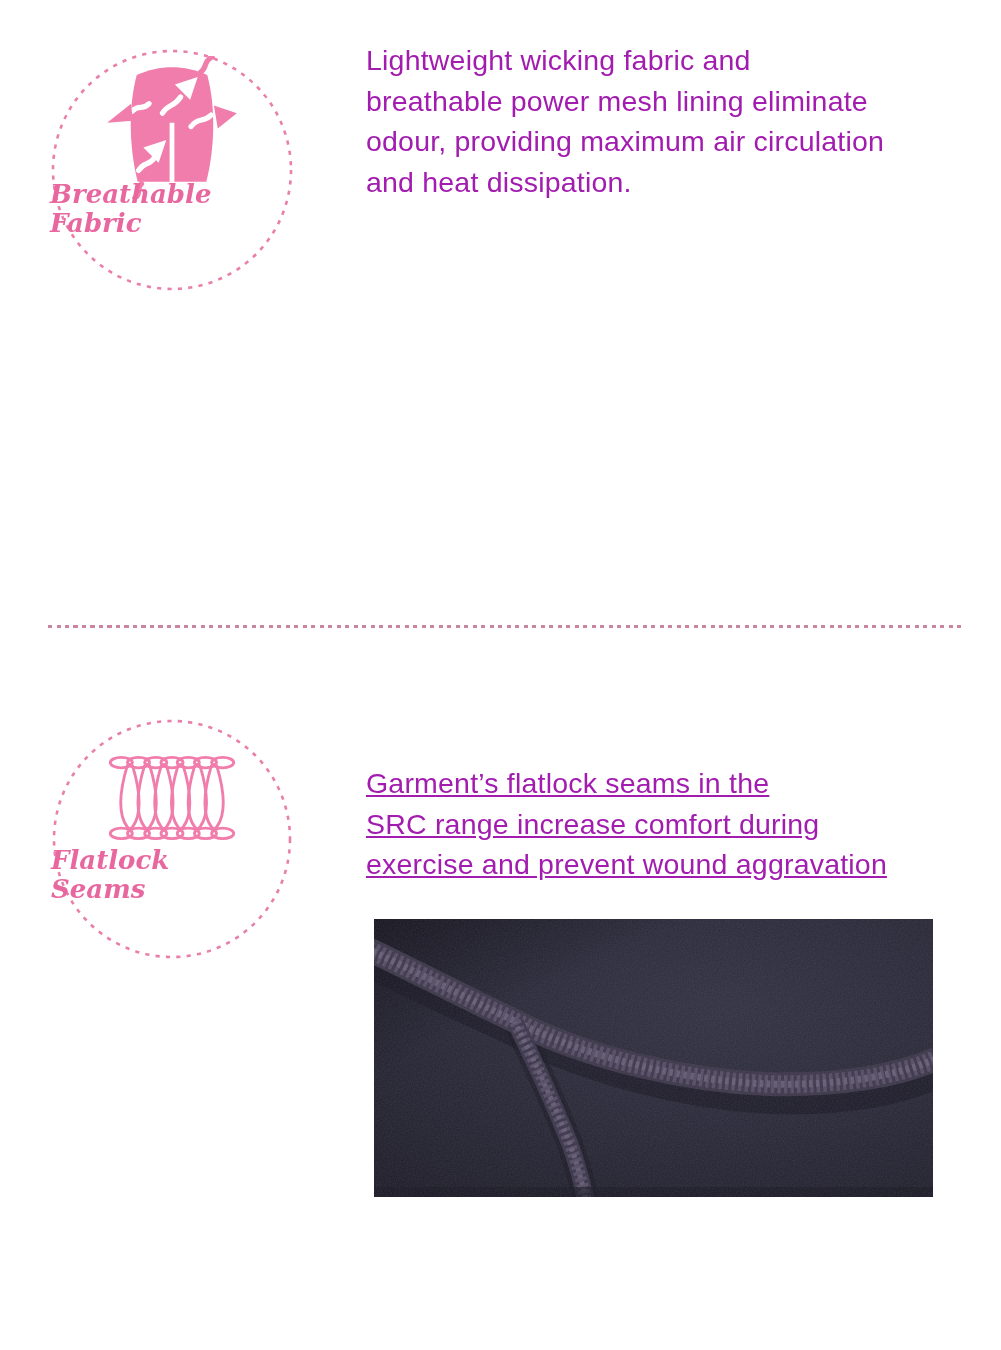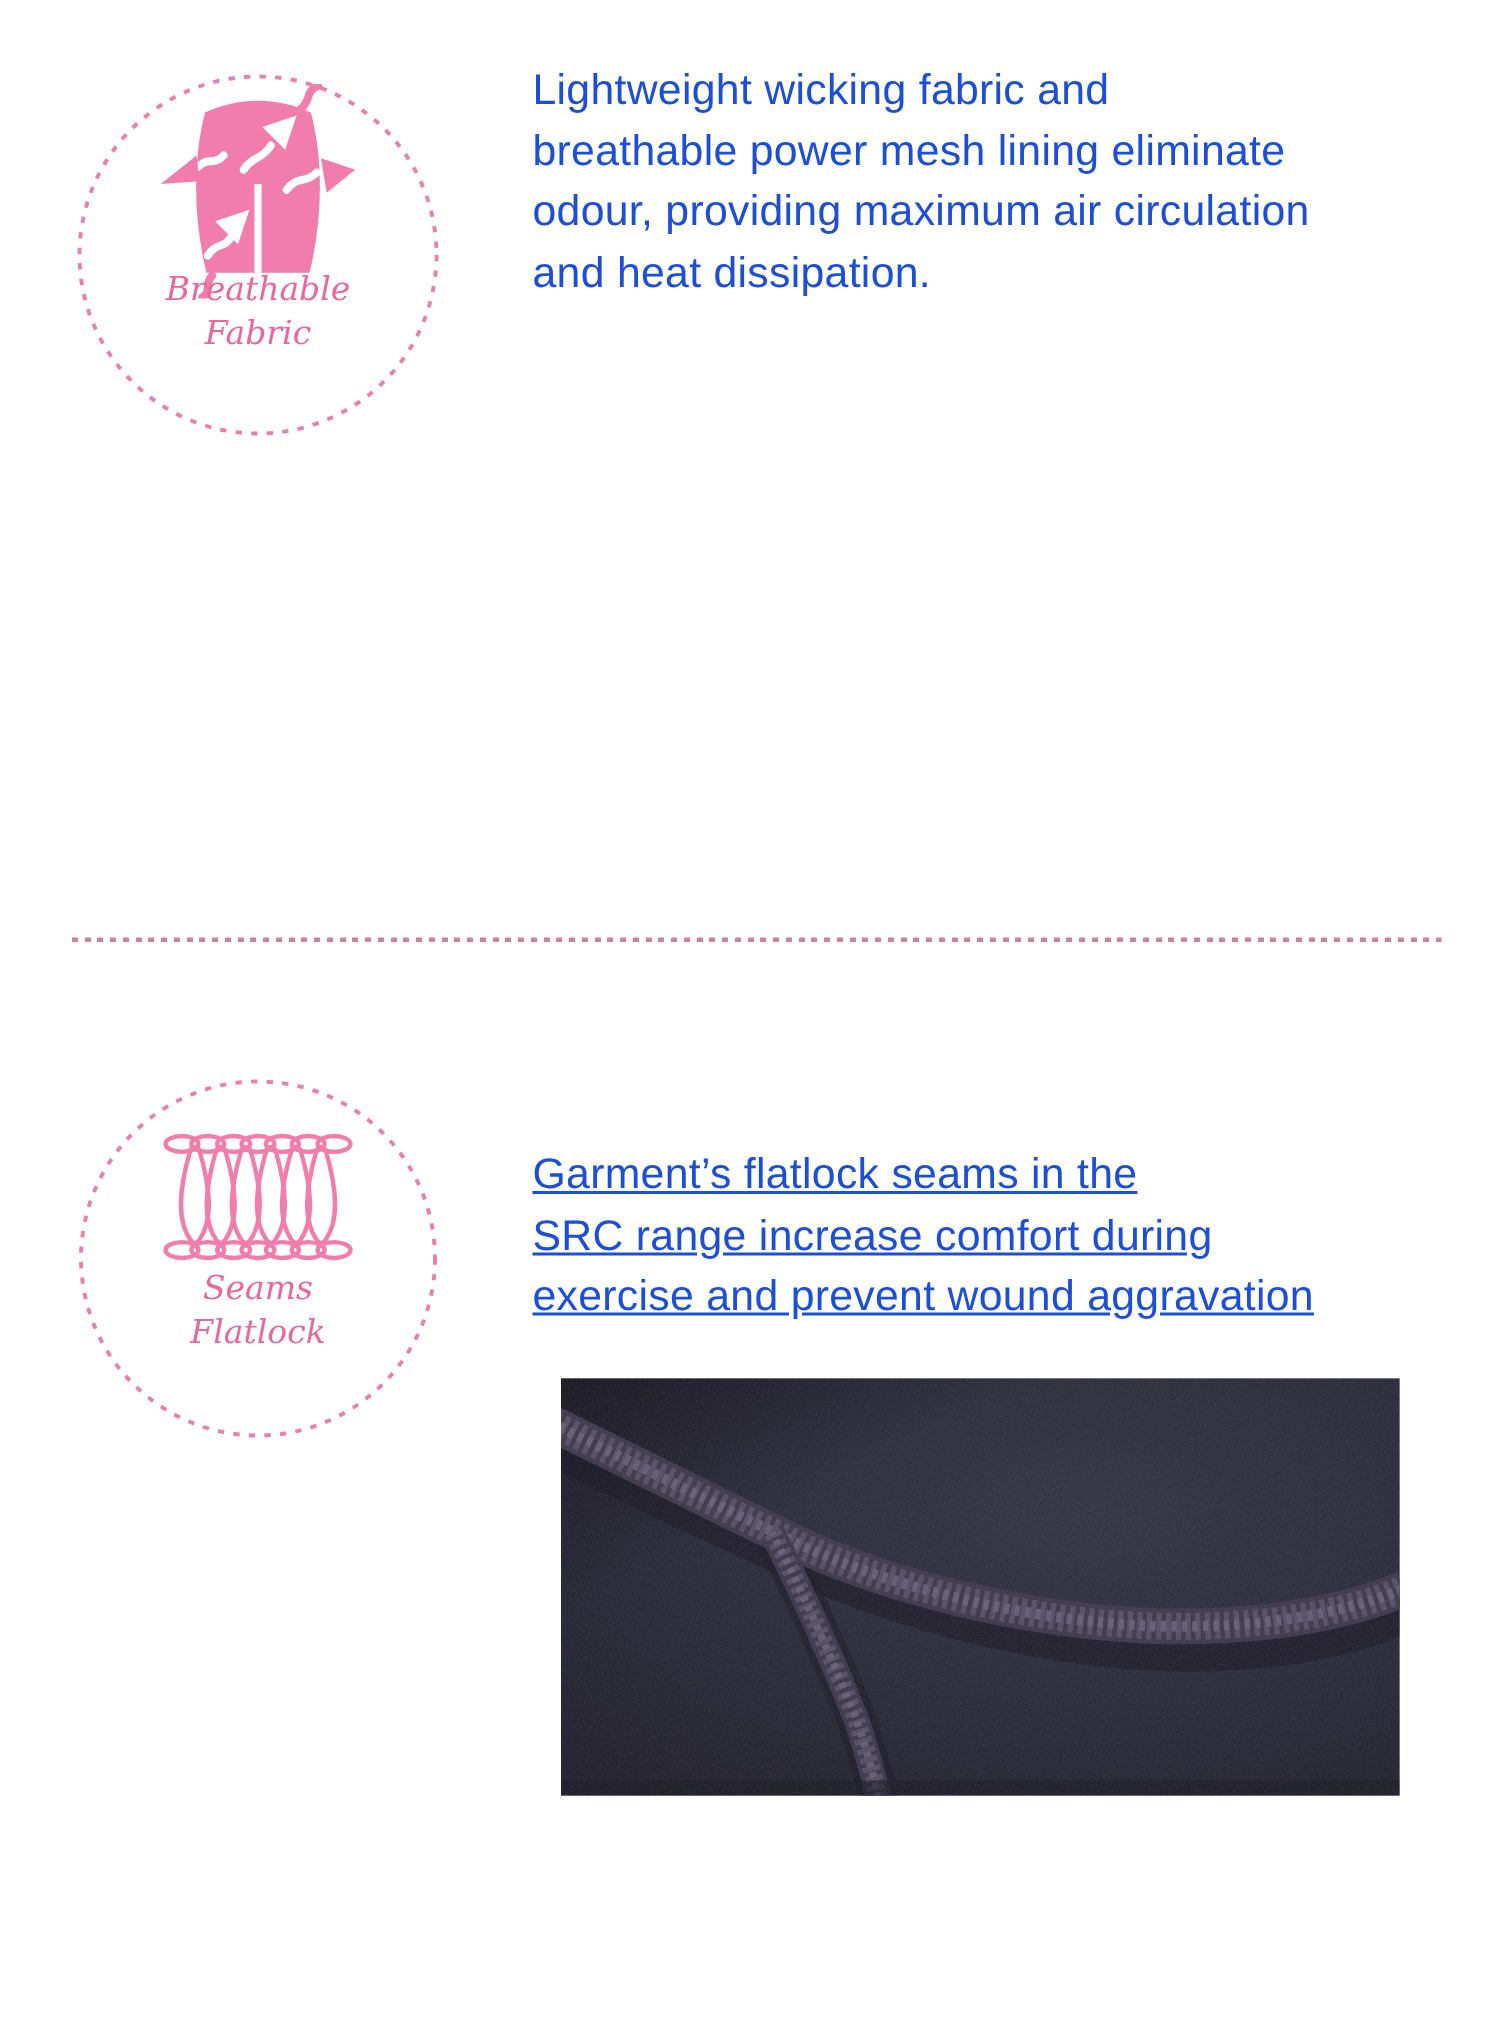--- a/index.html
+++ b/index.html
@@ -6,48 +6,48 @@
   .page {
     position: relative;
     width: 1001px;
     height: 1350px;
     background: #ffffff;
     font-family: "Liberation Sans", sans-serif;
     overflow: hidden;
   }
   .para {
     position: absolute;
-    left: 355px;
+    left: 366px;
     width: 625px;
-    color: #1d4ed8;
+    color: #a21caf;
     font-size: 28.5px;
     line-height: 40.5px;
     letter-spacing: 0.2px;
     white-space: pre-line;
   }
   #para-breathable-1 { top: 40px; }
   #para-breathable-2 { top: 226px; }
   #para-flatlock-1   { top: 763px; text-decoration: underline; }
 
   .badge { position: absolute; }
   #badge-breathable { left: 50px; top: 48px;  width: 244px; height: 244px; }
   #badge-flatlock   { left: 51px; top: 718px; width: 242px; height: 242px; }
   .badge .ring { position: absolute; left: 0; top: 0; width: 100%; height: 100%; }
   .badge .badge-icon { position: absolute; }
   #icon-breathable { left: 55px; top: 8px;  width: 134px; height: 143px; }
   #icon-flatlock   { left: 54px; top: 36px; width: 134px; height: 88px; }
   .badge .label {
     position: absolute;
     left: 0; right: 0;
-    text-align: center;
+    text-align: left;
     font-family: "DejaVu Serif", serif;
     font-style: italic;
-    font-weight: normal;
+    font-weight: bold;
     color: #e8679f;
-    font-size: 22px;
+    font-size: 26px;
     line-height: 28.5px;
   }
   #badge-breathable .label { top: 132px; }
   #badge-flatlock   .label { top: 128px; }
 
   .divider {
     position: absolute;
     left: 48px; top: 625px;
     width: 913px; height: 3px;
     background: repeating-linear-gradient(90deg, #c9849f 0px, #c9849f 4px, transparent 4px, transparent 8.5px);
@@ -127,22 +127,22 @@
         <ellipse cx="123" cy="83" rx="11.5" ry="5.5"></ellipse>
         <use href="#loop" x="26"></use>
         <use href="#loop" x="44"></use>
         <use href="#loop" x="61.5"></use>
         <use href="#loop" x="79"></use>
         <use href="#loop" x="96.5"></use>
         <use href="#loop" x="114"></use>
       </g>
     </svg>
     <div class="label">
+      <div>Flatlock</div>
       <div>Seams</div>
-      <div>Flatlock</div>
     </div>
   </div>
 
   <div class="para" id="para-flatlock-1">Garment’s flatlock seams in the
 SRC range increase comfort during
 exercise and prevent wound aggravation</div>
 
   <div class="seam-photo">
     <svg viewBox="0 0 559 278" preserveAspectRatio="none">
       <defs>

